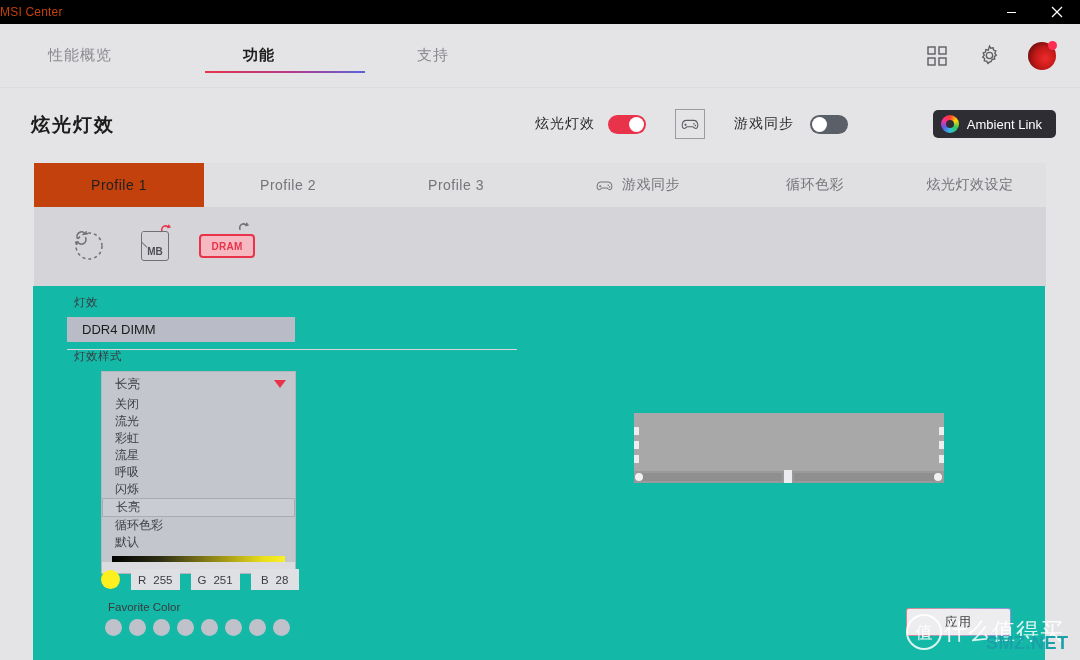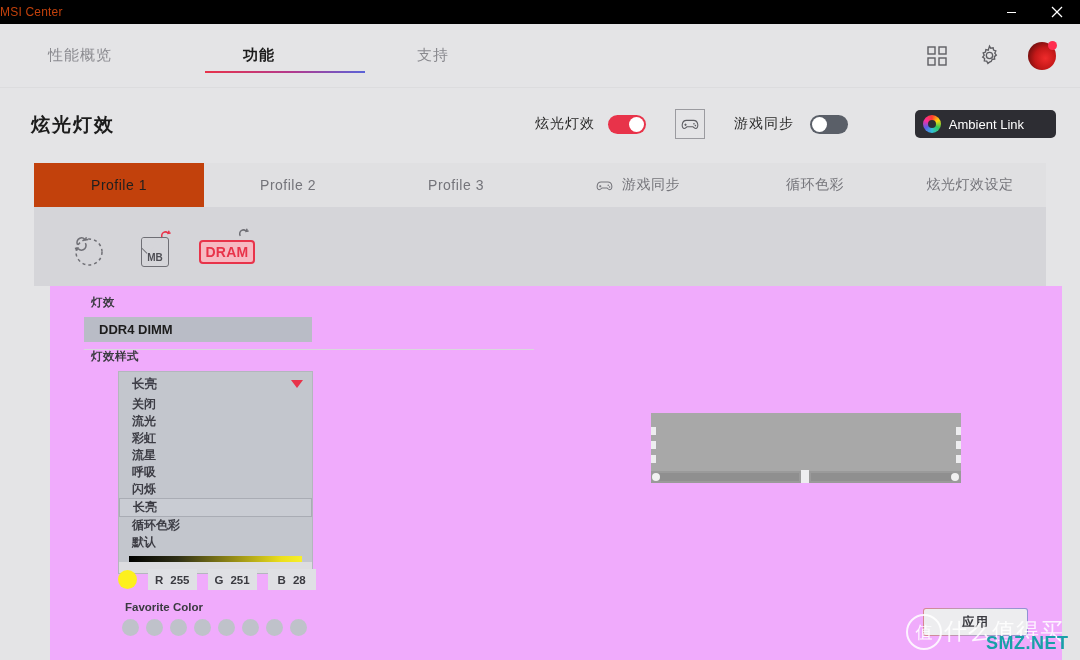--- a/index.html
+++ b/index.html
@@ -74,21 +74,21 @@
   .toggle.on { background: #e8334a; }
   .toggle.on .knob { right: 2px; }
   .toggle.dark { background: #5a5f68; }
   .toggle.dark .knob { left: 2px; }
   .gamepad-box {
     width: 30px; height: 30px; border: 1px solid #9b9ba0; display: flex;
     align-items: center; justify-content: center; color: #5e5e63;
   }
   .ambient-btn {
     position: absolute; right: 24px; height: 28px; background: #2d2d33; border-radius: 5px;
-    display: flex; align-items: center; gap: 8px; padding: 0 32px 0 8px;
+    display: flex; align-items: center; gap: 8px; padding: 0 14px 0 8px;
     color: #fff; font-size: 13px;
   }
   .ambient-logo {
     width: 18px; height: 18px; border-radius: 50%;
     background: conic-gradient(#ff3b30, #ffd60a, #34c759, #30c0d8, #5e5ce6, #ff2d9b, #ff3b30);
     position: relative;
   }
   .ambient-logo::after {
     content: ""; position: absolute; inset: 5px; border-radius: 50%; background: #2d2d33;
   }
@@ -109,46 +109,45 @@
   .ptab.w4 { width: 196px; gap: 9px; }
   .ptab.w5 { width: 158px; }
   .ptab.w6 { width: 152px; }
   .ptab .gp { color: #74747a; display: flex; align-items: center; }
 
   
   .device-row {
     position: absolute; left: 34px; top: 207px; width: 1012px; height: 79px;
     background: #d5d5d9;
   }
-  .devices { position: absolute; left: 30px; top: 20px; display: flex; align-items: flex-start; gap: 16px; }
+  .devices { position: absolute; left: 30px; top: 14px; display: flex; align-items: flex-start; gap: 16px; }
   .dev { position: relative; width: 50px; height: 50px; display: flex; align-items: center; justify-content: center; }
   .dev .sync {
     position: absolute; top: -6px; right: -2px; font-size: 14px; line-height: 1;
   }
   .mb-chip {
     width: 28px; height: 30px; border: 1.5px solid #6f6f75; border-radius: 3px;
     display: flex; align-items: flex-end; justify-content: center;
     font-size: 10px; color: #4f4f55; font-weight: bold; padding-bottom: 3px;
     position: relative; overflow: hidden;
   }
   .mb-chip::before {
     content: ""; position: absolute; left: -2px; top: -2px; width: 14px; height: 14px;
     background: #d5d5d9; transform: rotate(45deg); border-bottom: 1.5px solid #6f6f75;
   }
   .dram-chip {
     width: 56px; height: 24px; border: 2px solid #e8334a; border-radius: 4px;
-    background: #f6b9c2; color: #e8334a; font-size: 14px; font-weight: bold;
+    background: #f6b9c2; color: #e8334a; font-size: 10px; font-weight: bold;
     display: flex; align-items: center; justify-content: center; letter-spacing: .3px;
   }
 
   
   .body-panel {
-    position: absolute; left: 50px; top: 286px; width: 1012px; height: 374px;
-    background: #f0abfc;
-    font-weight: bold;
+    position: absolute; left: 33px; top: 286px; width: 1012px; height: 374px;
+    background: #14b8a6;
   }
   .section-label { font-size: 11.5px; color: #3a3a40; letter-spacing: .5px; }
 
   .lbl-dengxiao { position: absolute; left: 41px; top: 9px; }
   .dimm-item {
     position: absolute; left: 34px; top: 31px; width: 228px; height: 25px;
     background: #b9bcc6; display: flex; align-items: center; padding-left: 15px;
     font-size: 13px; color: #1c1c1c;
   }
   .dimm-divider { position: absolute; left: 34px; top: 63px; width: 450px; height: 1px; background: #d8d8dc; }

